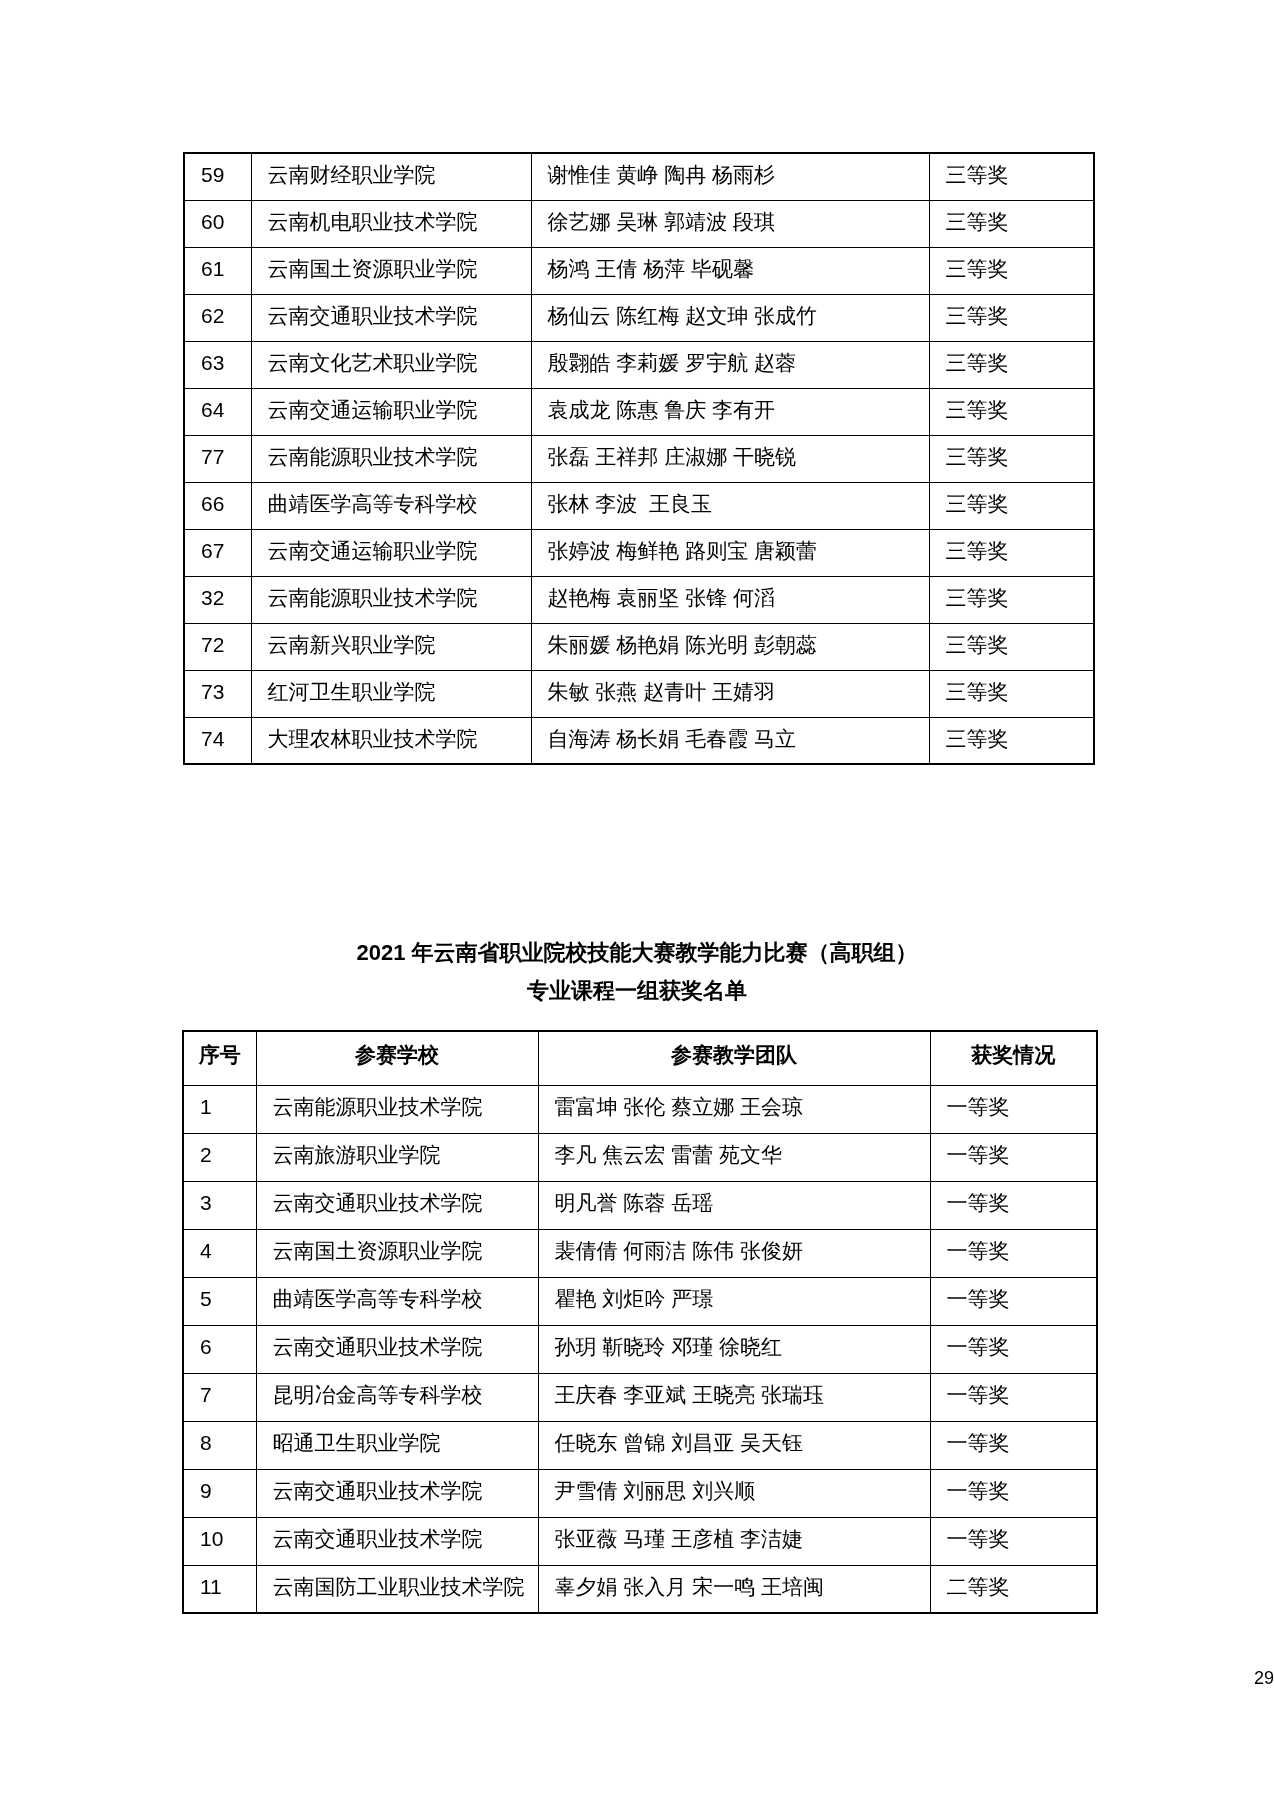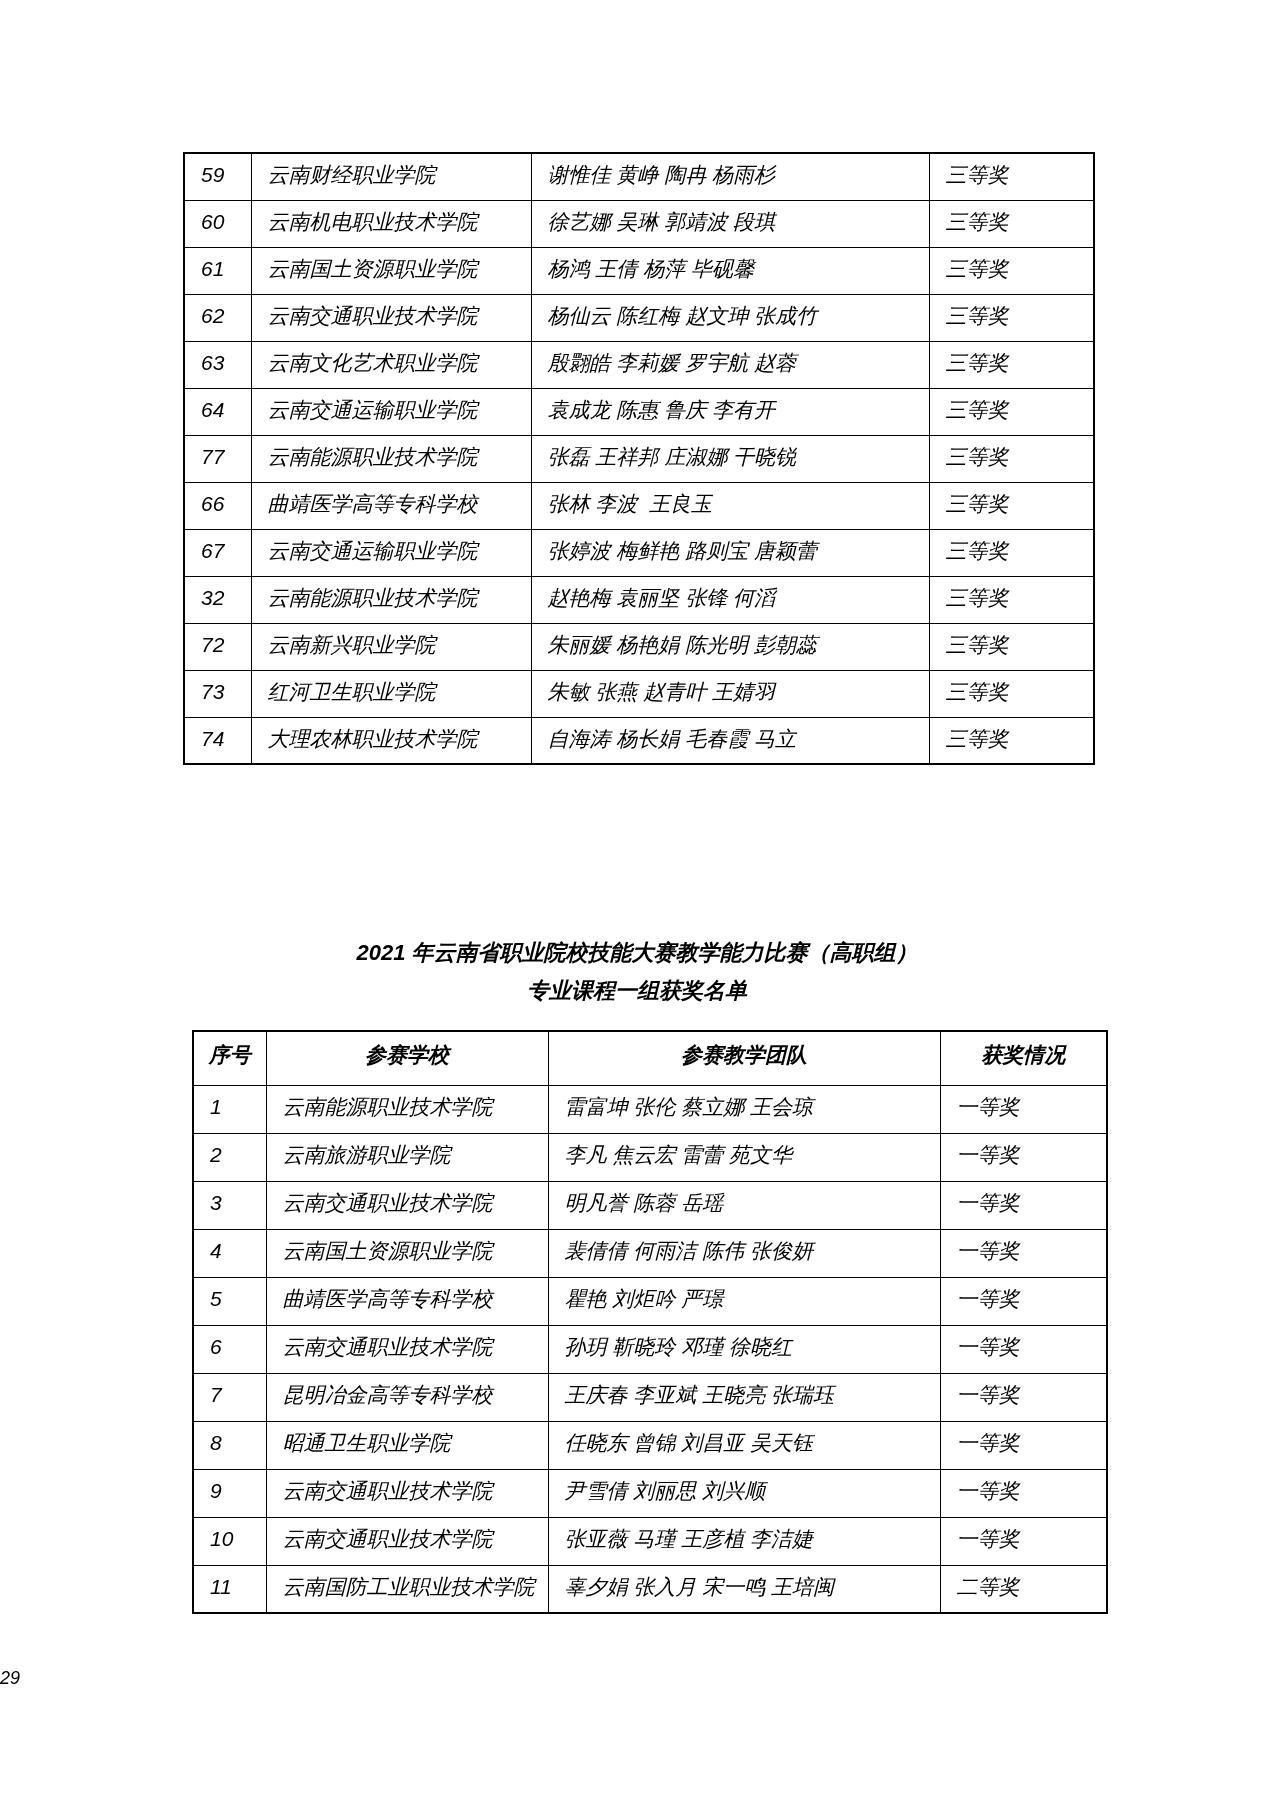--- a/index.html
+++ b/index.html
@@ -4,21 +4,20 @@
 <style>
   html, body { margin: 0; padding: 0; background: #ffffff; }
   .page {
     position: relative;
     width: 1274px;
     height: 1801px;
     background: #ffffff;
     font-family: "Liberation Sans", "DejaVu Sans", sans-serif;
     color: #000000;
     overflow: hidden;
-    font-style: italic;
   }
   table.awards {
     position: absolute;
     border-collapse: collapse;
     table-layout: fixed;
     border: 2px solid #000000;
   }
   table.awards td, table.awards th {
     border: 1px solid #000000;
     vertical-align: top;
@@ -28,21 +27,21 @@
     word-break: break-all;
     overflow: hidden;
   }
   table.awards td { padding: 7px 4px 4px 16px; }
   td.c-no     { padding-left: 17px; }
   td.c-school { padding-left: 17px; }
   td.c-team   { padding-left: 11px; }
   td.c-award  { padding-left: 9px;  }
   #table1 { left: 183px; top: 152px; }
   #table1 tr { height: 47px; }
-  #table2 { left: 192px; top: 1030px; }
+  #table2 { left: 182px; top: 1030px; }
   #table2 thead tr { height: 54px; }
   #table2 tbody tr { height: 48px; }
   #table2 th {
     font-weight: bold;
     text-align: center;
     vertical-align: middle;
     padding: 4px 2px 12px 2px;
     font-size: 21px;
   }
   .title-block {
@@ -54,21 +53,21 @@
     font-weight: bold;
     font-size: 22px;
     line-height: 38px;
     color: #000000;
   }
   .page-number {
     position: absolute;
     top: 1668px;
     left: 0;
     width: 100%;
-    text-align: left;
+    text-align: right;
     font-size: 18px;
     color: #000000;
   }
 </style>
 </head>
 <body>
 
 <div class="page">
 
   <table class="awards" id="table1">

